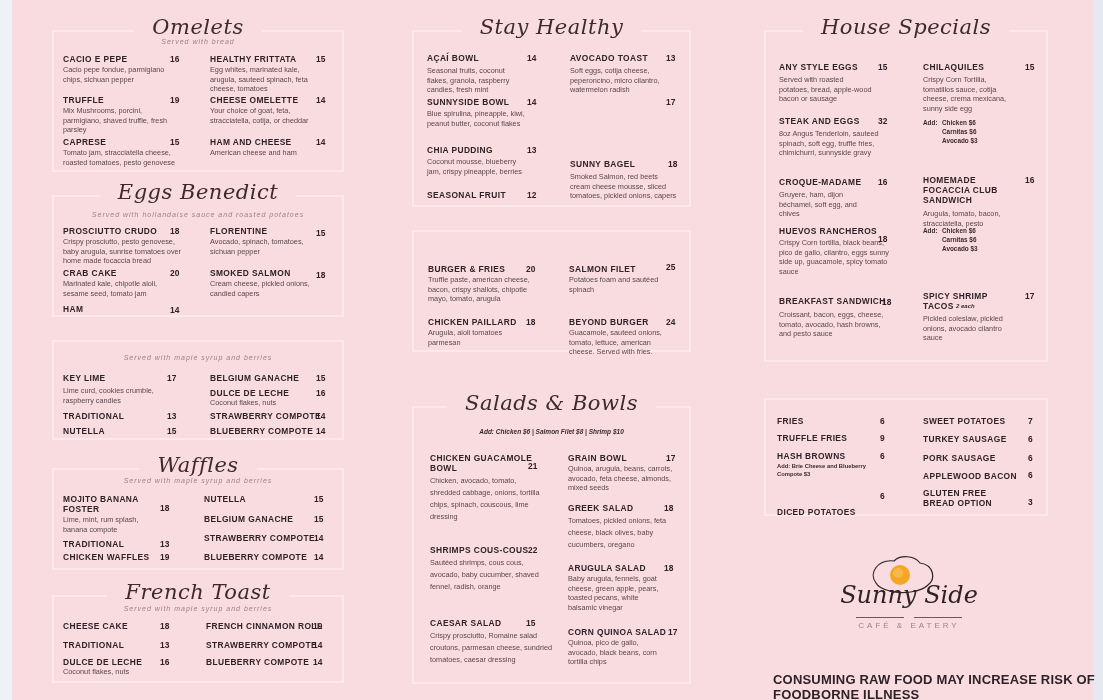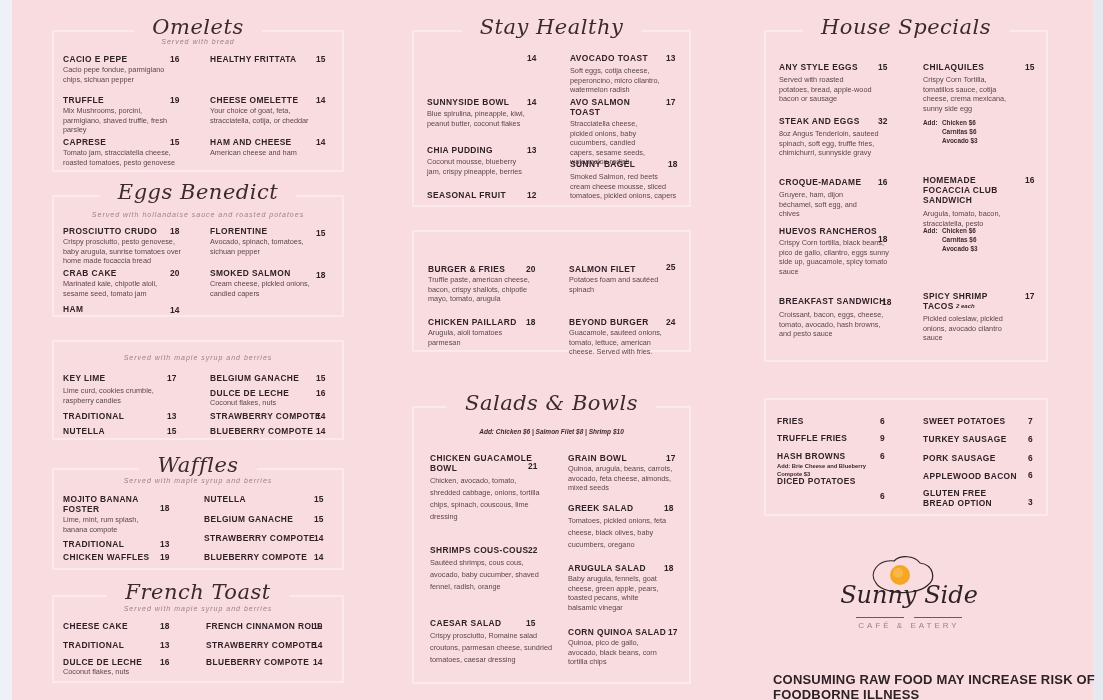--- a/index.html
+++ b/index.html
@@ -41,20 +41,21 @@
       <div class="desc">Mix Mushrooms, porcini, parmigiano, shaved truffle, fresh parsley</div>
     </div>
   <div class="price" style="left:116px;top:63px">19</div>
   <div class="item" style="left:9px;top:105px;width:125px">
       <div class="name">CAPRESE</div>
       <div class="desc">Tomato jam, stracciatella cheese, roasted tomatoes, pesto genovese</div>
     </div>
   <div class="price" style="left:116px;top:105px">15</div>
   <div class="item" style="left:156px;top:22px;width:110px">
       <div class="name">HEALTHY FRITTATA</div>
+      <div class="desc">Egg whites, marinated kale, arugula, sauteed spinach, feta cheese, tomatoes</div>
     </div>
   <div class="price" style="left:262px;top:22px">15</div>
   <div class="item" style="left:156px;top:63px;width:110px">
       <div class="name">CHEESE OMELETTE</div>
       <div class="desc">Your choice of goat, feta, stracciatella, cotija, or cheddar</div>
     </div>
   <div class="price" style="left:262px;top:63px">14</div>
   <div class="item" style="left:156px;top:105px;width:110px">
       <div class="name">HAM AND CHEESE</div>
       <div class="desc">American cheese and ham</div>
@@ -184,44 +185,44 @@
     </div>
   <div class="price" style="left:259px;top:43px">14</div>
   <div class="item" style="left:152px;top:60px">
       <div class="name">BLUEBERRY COMPOTE</div>
     </div>
   <div class="price" style="left:259px;top:60px">14</div>
 </div>
 
 <div class="box" style="left:412px;top:30px;width:279px;height:177px;">
   <div class="title"><span>Stay Healthy</span></div>
+  <div class="item" style="left:13px;top:21px;width:98px">
+      <div class="name">AÇAÍ BOWL</div>
+      <div class="desc" style="margin-top:3px">Seasonal fruits, coconut flakes, granola, raspberry candies, fresh mint</div>
+    </div>
   <div class="price" style="left:113px;top:21px">14</div>
   <div class="item" style="left:13px;top:65px;width:98px">
       <div class="name">SUNNYSIDE BOWL</div>
       <div class="desc" style="margin-top:2px">Blue spirulina, pineapple, kiwi, peanut butter, coconut flakes</div>
     </div>
   <div class="price" style="left:113px;top:65px">14</div>
   <div class="item" style="left:13px;top:113px;width:98px">
       <div class="name">CHIA PUDDING</div>
       <div class="desc" style="margin-top:2px">Coconut mousse, blueberry jam, crispy pineapple, berries</div>
     </div>
   <div class="price" style="left:113px;top:113px">13</div>
   <div class="item" style="left:13px;top:158px">
       <div class="name">SEASONAL FRUIT</div>
     </div>
   <div class="price" style="left:113px;top:158px">12</div>
   <div class="item" style="left:156px;top:21px;width:100px">
       <div class="name">AVOCADO TOAST</div>
       <div class="desc" style="margin-top:3px">Soft eggs, cotija cheese, peperoncino, micro cilantro, watermelon radish</div>
     </div>
   <div class="price" style="left:252px;top:21px">13</div>
-  <div class="item" style="left:156px;top:65px;width:90px">
-      <div class="name">AVO SALMON TOAST</div>
-      <div class="desc" style="margin-top:2px">Stracciatella cheese, pickled onions, baby cucumbers, candied capers, sesame seeds, watermelon radish</div>
-    </div>
   <div class="price" style="left:252px;top:65px">17</div>
   <div class="item" style="left:156px;top:127px;width:108px">
       <div class="name">SUNNY BAGEL</div>
       <div class="desc" style="margin-top:3px">Smoked Salmon, red beets cream cheese mousse, sliced tomatoes, pickled onions, capers</div>
     </div>
   <div class="price" style="left:254px;top:127px">18</div>
 </div>
 
 <div class="box" style="left:412px;top:230px;width:279px;height:122px;">
   <div class="item" style="left:14px;top:32px;width:108px">
@@ -346,21 +347,21 @@
   <div class="price" style="left:114px;top:16px">6</div>
   <div class="item" style="left:11px;top:33px">
       <div class="name">TRUFFLE FRIES</div>
     </div>
   <div class="price" style="left:114px;top:33px">9</div>
   <div class="item" style="left:11px;top:51px">
       <div class="name">HASH BROWNS</div>
     </div>
   <div class="price" style="left:114px;top:51px">6</div>
   <div class="add" style="left:11px;top:62px;width:95px;line-height:8px;font-size:5.8px">Add: Brie Cheese and Blueberry Compote $3</div>
-  <div class="item" style="left:11px;top:76px">
+  <div class="item" style="left:11px;top:107px">
       <div class="name">DICED POTATOES</div>
     </div>
   <div class="price" style="left:114px;top:91px">6</div>
   <div class="item" style="left:157px;top:16px">
       <div class="name">SWEET POTATOES</div>
     </div>
   <div class="price" style="left:262px;top:16px">7</div>
   <div class="item" style="left:157px;top:34px">
       <div class="name">TURKEY SAUSAGE</div>
     </div>

